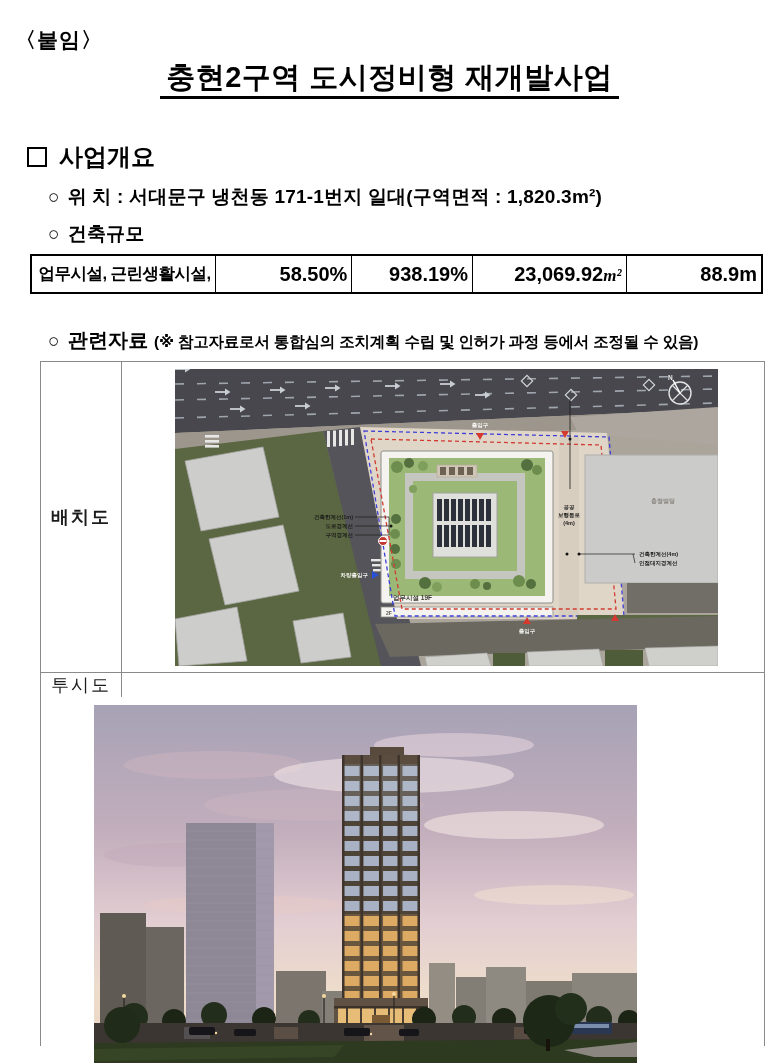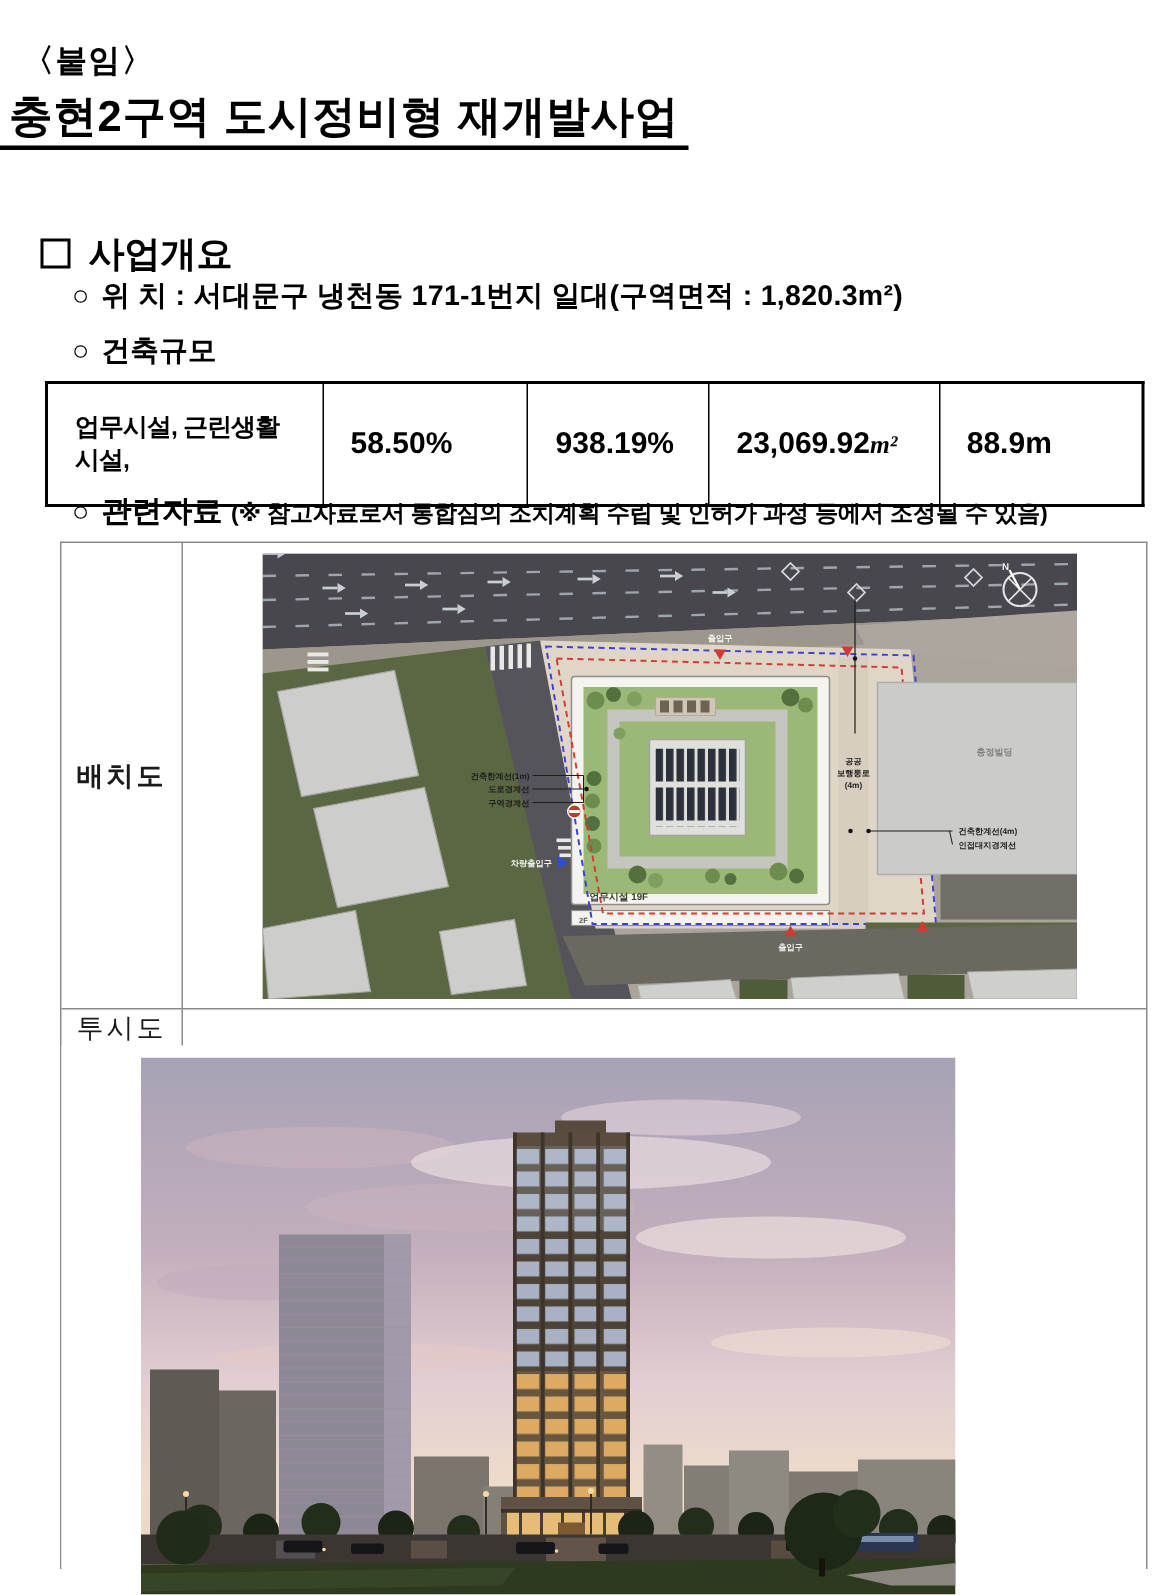--- a/index.html
+++ b/index.html
@@ -1,38 +1,38 @@
 <!DOCTYPE html>
 <html><head>
 <meta charset="utf-8">
 <style>
   html,body{margin:0;padding:0;}
   body{background:#fff;}
   .page{position:relative;width:779px;height:1063px;background:#fff;overflow:hidden;
         font-family:"Liberation Sans","DejaVu Sans",sans-serif;color:#000;}
   .attachment{position:absolute;left:15px;top:26px;font-size:21px;font-weight:700;letter-spacing:1px;}
-  .title-row{position:absolute;left:0;top:58px;width:100%;}
+  .title-row{position:absolute;left:0;top:58px;width:100%;text-align:center;}
   .title-row span{font-size:29px;font-weight:800;letter-spacing:.5px;
         border-bottom:3px solid #000;padding:0 6px 3px 6px;}
-  .sec-head{position:absolute;left:27px;top:141px;display:flex;align-items:center;gap:12px;margin-top:12px;}
+  .sec-head{position:absolute;left:27px;top:141px;display:flex;align-items:center;gap:12px;}
   .sec-box{width:16px;height:16px;border:2px solid #000;display:inline-block;}
   .sec-title{font-size:24px;font-weight:800;}
   .bullet{position:absolute;left:48px;font-size:19px;font-weight:700;letter-spacing:.2px;}
   .bullet .mk{font-weight:400;margin-right:8px;}
   .b-loc{top:184px;}
   .b-scale{top:221px;}
   .b-rel{top:327px;}
   .b-rel .rel{font-size:20px;font-weight:800;}
   .b-rel .note{font-size:15.5px;font-weight:600;letter-spacing:-.2px;}
   table.scale{position:absolute;left:30px;top:254px;width:733px;border-collapse:collapse;
         border:2px solid #000;table-layout:fixed;}
   table.scale th{border:1.5px solid #000;height:30px;font-size:21px;font-weight:800;
         letter-spacing:5px;padding:0;}
   table.scale td{border:1.5px solid #000;height:28px;font-size:20px;font-weight:700;
-        text-align:left;padding:18px;}
+        text-align:right;padding:4px;}
   table.scale td.gubun{font-size:16.5px;letter-spacing:-.5px;}
   .unit{font-family:"Liberation Serif","DejaVu Serif",serif;font-style:italic;font-size:.85em;}
   .figtable{position:absolute;left:40px;top:361px;width:725px;height:685px;
         border:1px solid #8a8a8a;box-sizing:border-box;}
   .figrow{display:flex;box-sizing:border-box;}
   .figrow.r1{height:311px;border-bottom:1px solid #8a8a8a;font-weight:bold;}
   .figrow.r2{height:373px;flex-direction:column;}
   .figlabel{width:81px;border-right:1px solid #8a8a8a;display:flex;align-items:center;
         justify-content:center;font-size:18px;letter-spacing:2px;color:#1a1a1a;box-sizing:border-box;}
   .figcell{flex:1;position:relative;background:#fff;}

